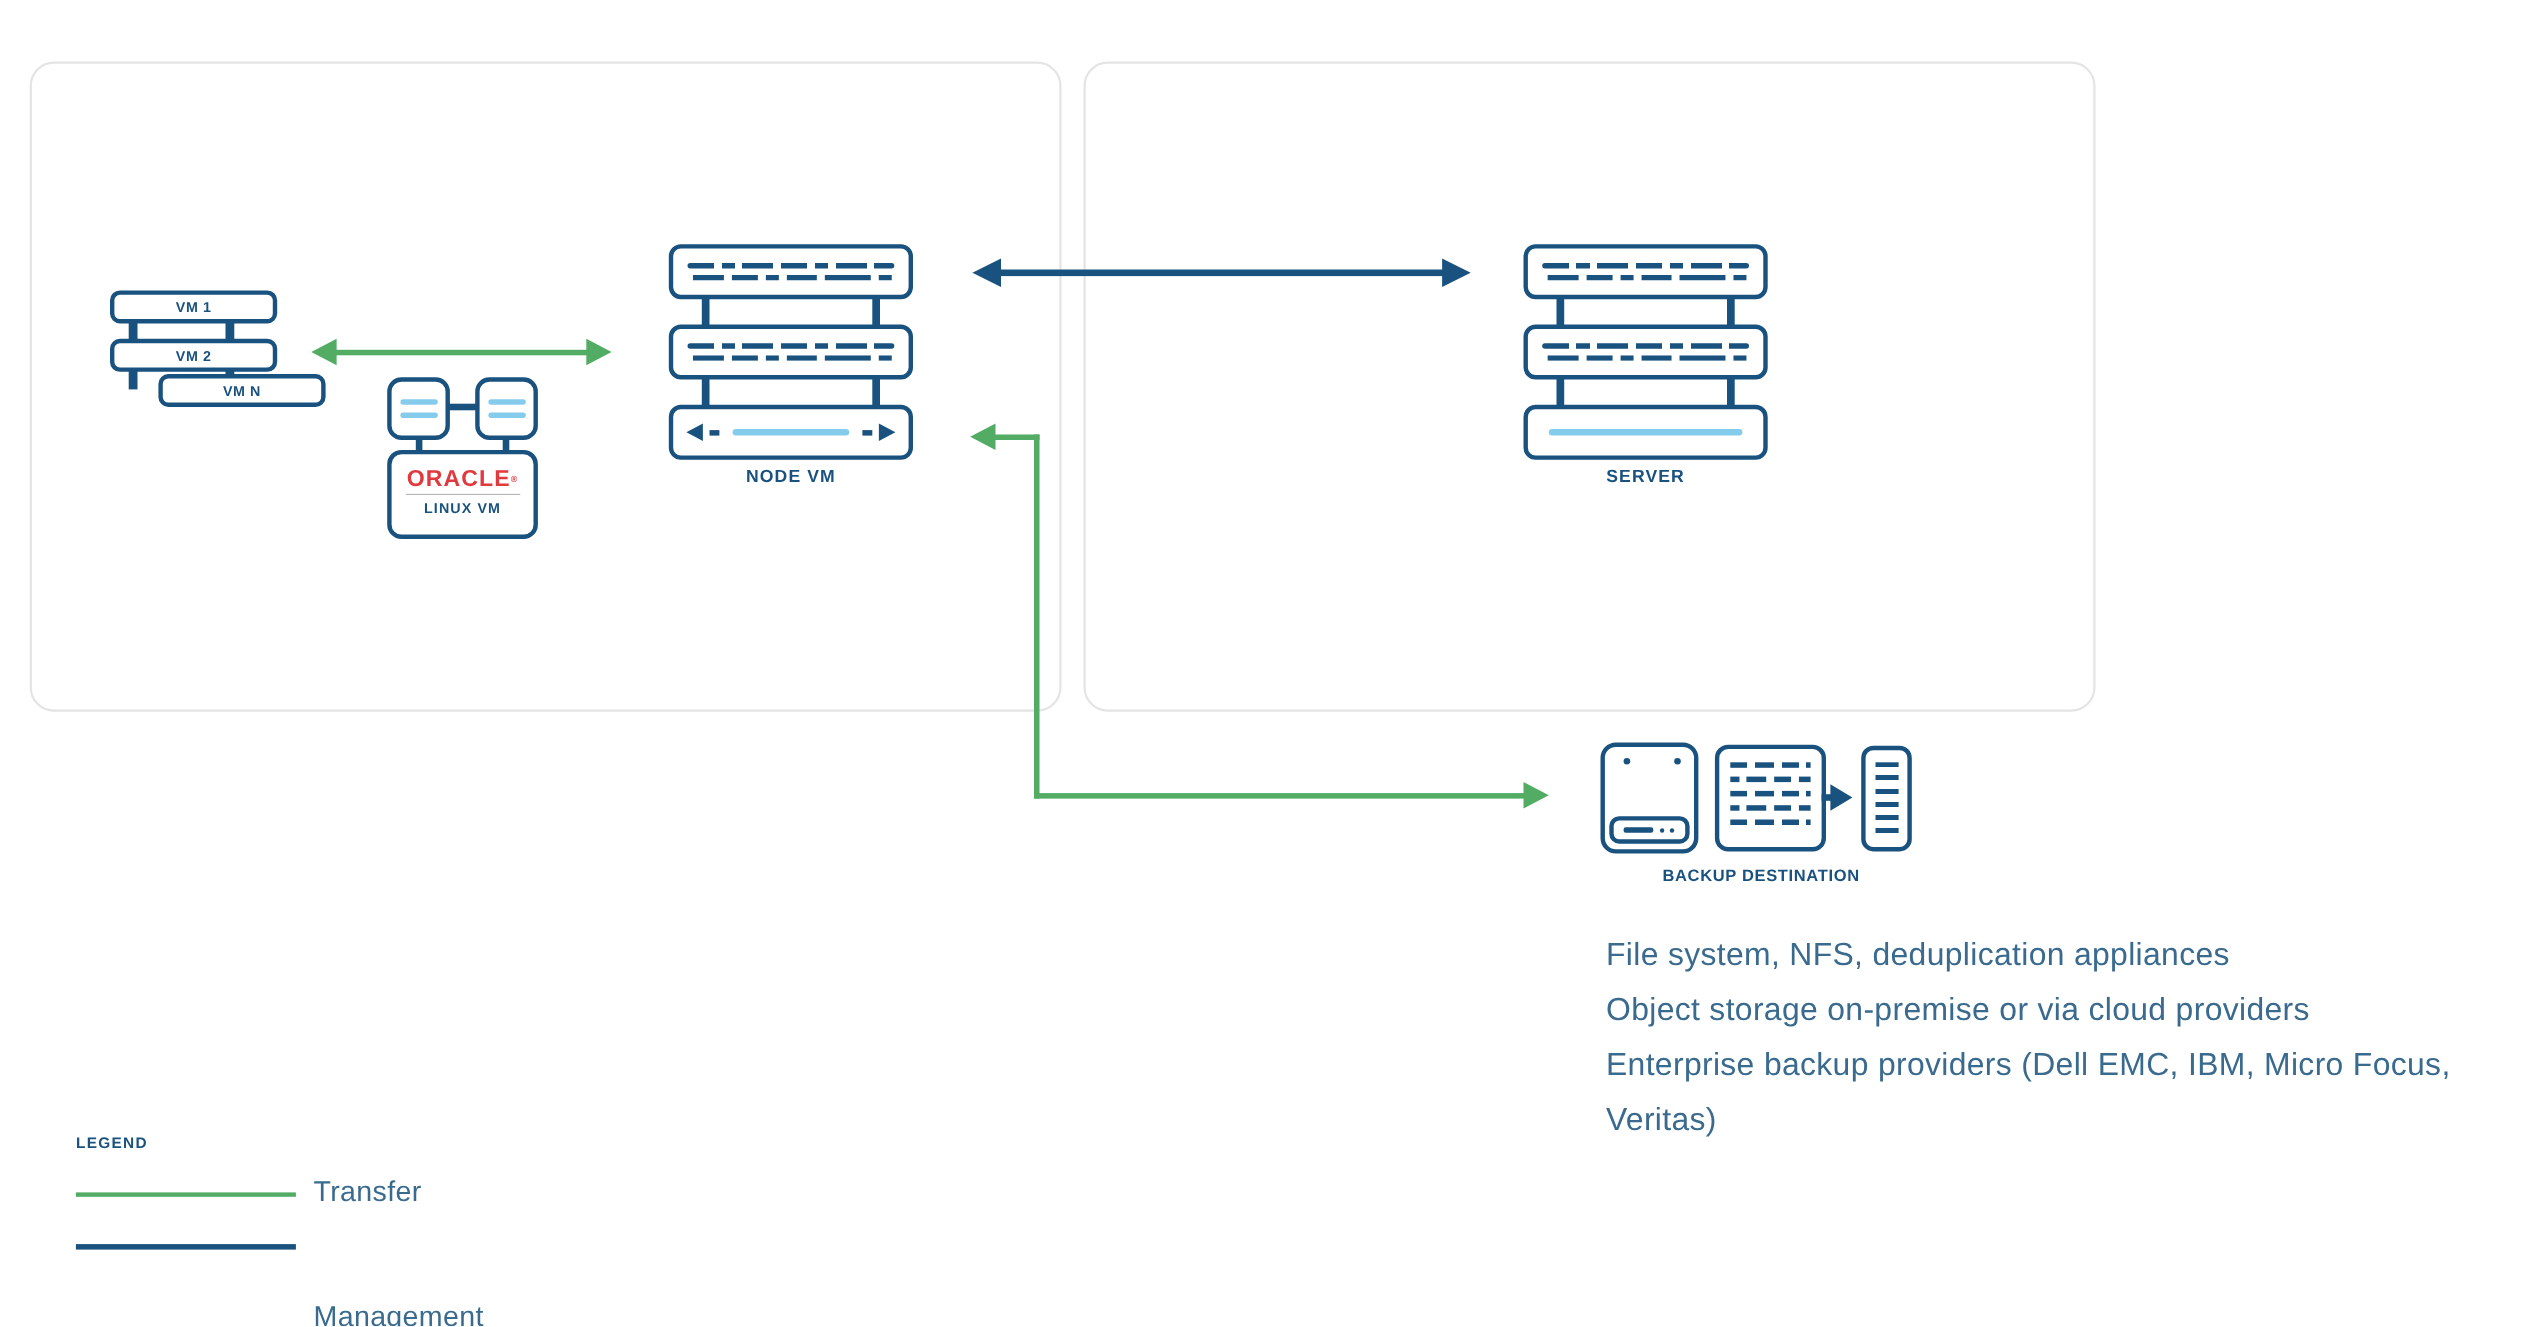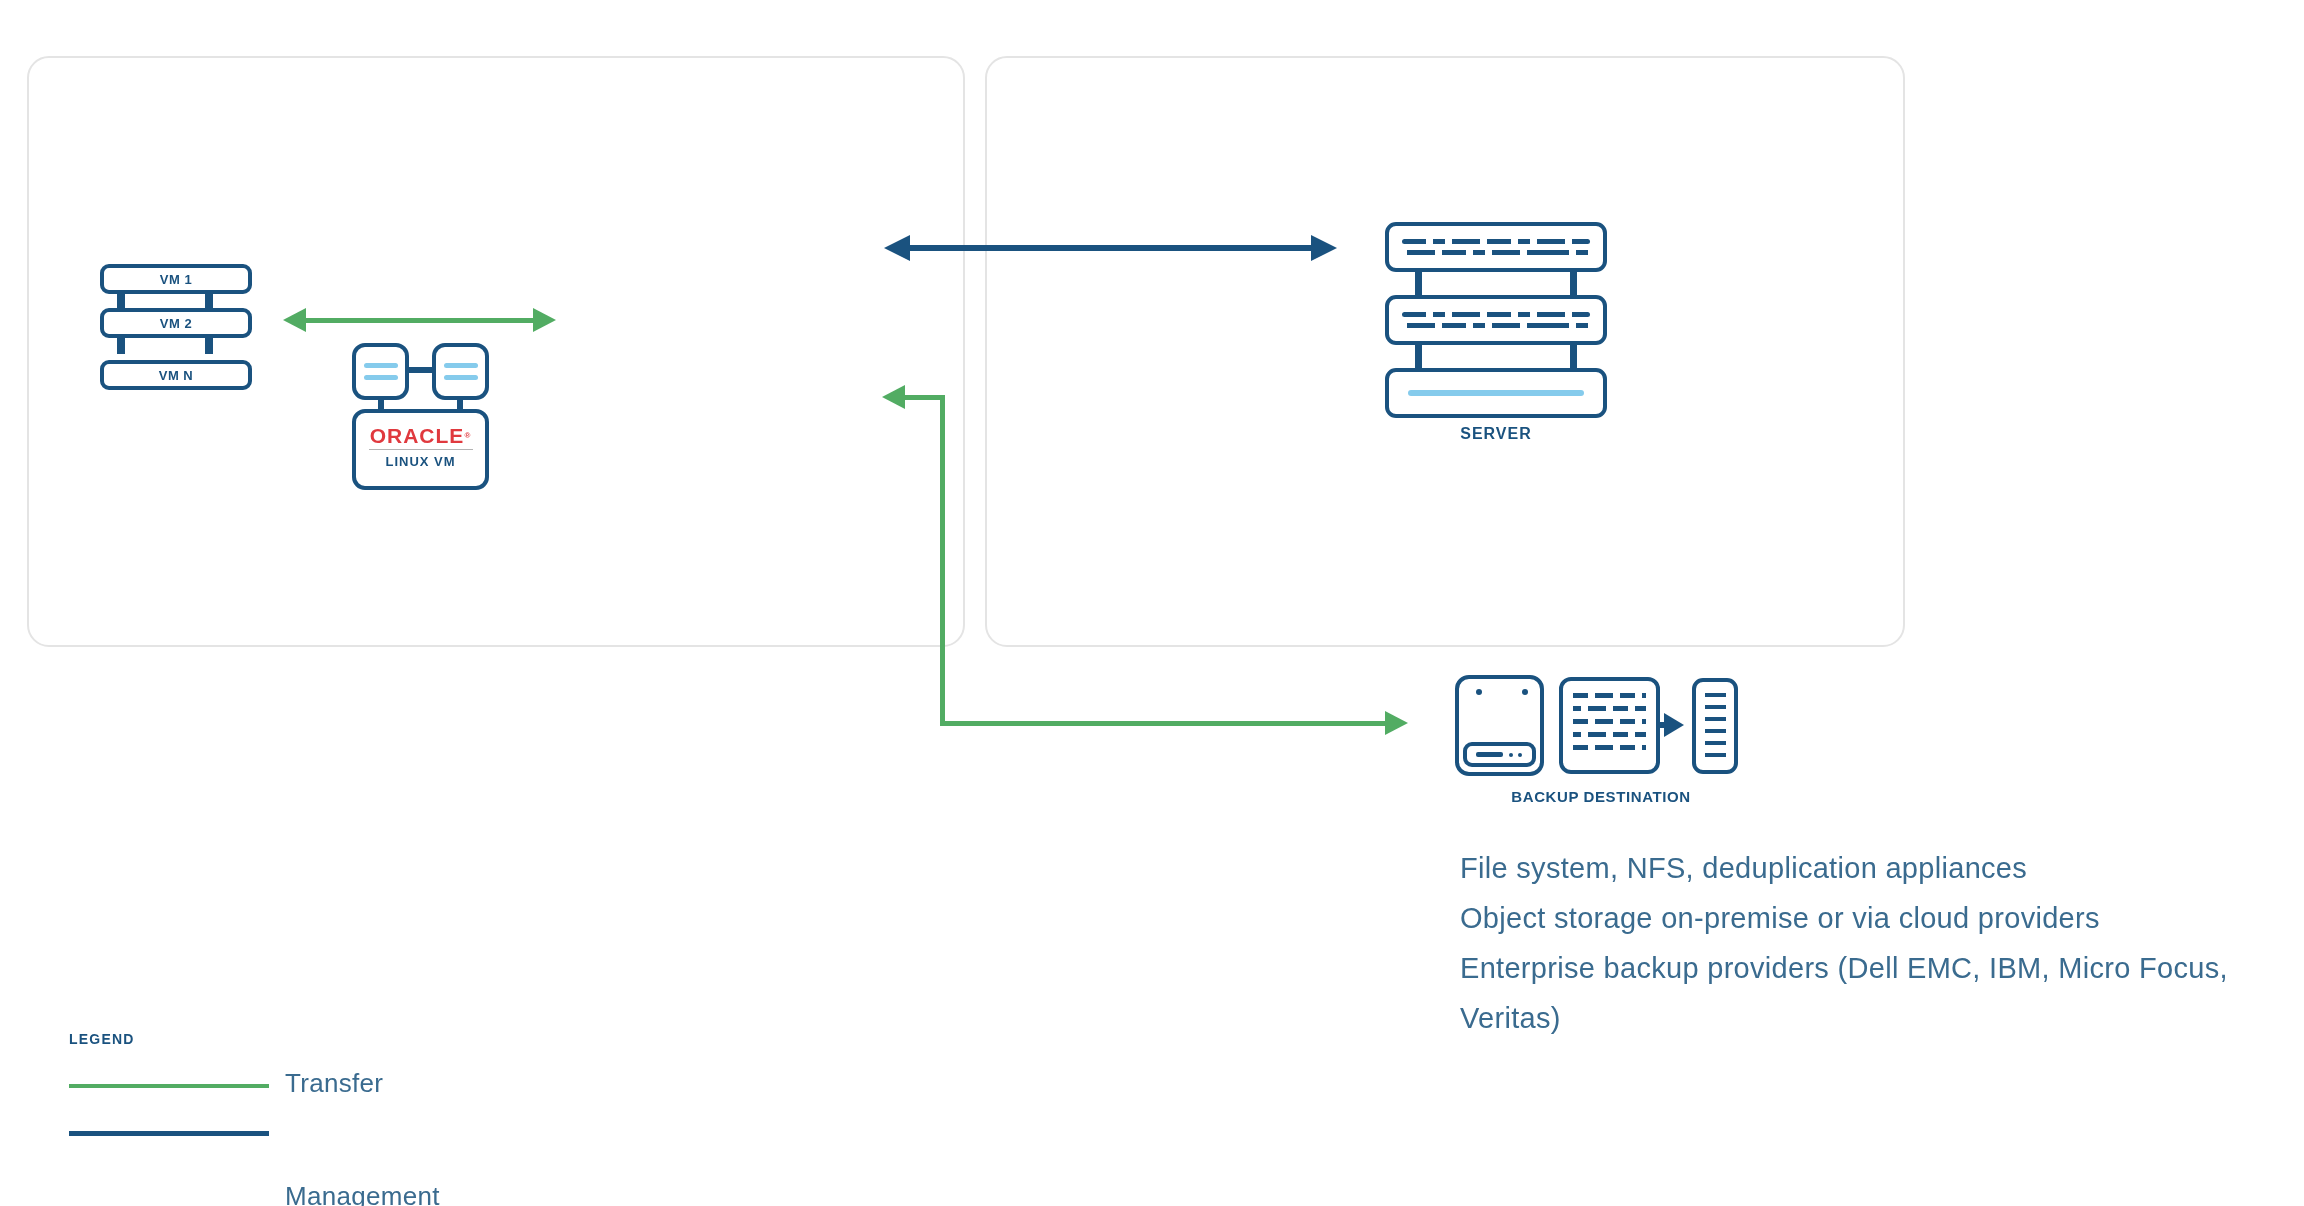--- a/index.html
+++ b/index.html
@@ -17,21 +17,21 @@
 
   .panel{position:absolute;border:2px solid var(--panel);border-radius:22px;background:#fff;}
   .panel-left{left:27px;top:56px;width:938px;height:591px;}
   .panel-right{left:985px;top:56px;width:920px;height:591px;}
 
   
   .vm-stack{position:absolute;left:100px;top:264px;width:130px;height:118px;}
   .vm-row{position:absolute;left:0;width:152px;height:30px;border:4px solid var(--navy);border-radius:9px;
           background:#fff;display:flex;align-items:center;justify-content:center;
           font-weight:bold;font-size:13px;letter-spacing:.5px;color:var(--navy);z-index:2;}
-  .vm-row.r1{top:0;} .vm-row.r2{top:44px;} .vm-row.r3{top:96px;}
+  .vm-row.r1{top:0;} .vm-row.r2{top:44px;} .vm-row.r3{top:76px;margin-left:44px;}
   .vm-tab{position:absolute;width:8px;height:22px;background:var(--navy);z-index:1;}
   .vm-tab.l1{left:17px;top:24px;} .vm-tab.r1{right:17px;top:24px;}
   .vm-tab.l2{left:17px;top:68px;} .vm-tab.r2{right:17px;top:68px;}
 
   
   .srv{position:absolute;width:222px;height:235px;}
   .srv-node{left:608px;top:222px;}
   .srv-server{left:1385px;top:222px;}
   .srv-row{position:absolute;left:0;width:222px;height:50px;border:4px solid var(--navy);border-radius:11px;
            background:#fff;z-index:2;display:flex;flex-direction:column;justify-content:center;gap:6px;padding:0 13px;}
@@ -168,20 +168,42 @@
       <div class="o-bar"></div>
       <div class="o-bar"></div>
     </div>
     <div class="o-box">
       <div class="o-brand"><span>ORACLE</span><span class="o-mark">®</span></div>
       <div class="o-div"></div>
       <div class="o-sub">LINUX VM</div>
     </div>
   </div>
 
+  <div class="srv srv-node">
+    <div class="srv-tab g1l"></div>
+    <div class="srv-tab g1r"></div>
+    <div class="srv-tab g2l"></div>
+    <div class="srv-tab g2r"></div>
+    <div class="srv-row t1">
+      <div class="dash-line"></div>
+      <div class="dash-line alt"></div>
+    </div>
+    <div class="srv-row t2">
+      <div class="dash-line"></div>
+      <div class="dash-line alt"></div>
+    </div>
+    <div class="srv-row t3">
+      <div class="tri tri-l-sm"></div>
+      <div class="arrow-stem"></div>
+      <div class="io-line"></div>
+      <div class="arrow-stem"></div>
+      <div class="tri tri-r-sm"></div>
+    </div>
+    <div class="srv-label">NODE VM</div>
+  </div>
 
   <div class="arr n-arrow">
     <div class="tri tri-l-navy tl"></div>
     <div class="arr-line line"></div>
     <div class="tri tri-r-navy tr"></div>
   </div>
 
   <div class="srv srv-server">
     <div class="srv-tab g1l"></div>
     <div class="srv-tab g1r"></div>

